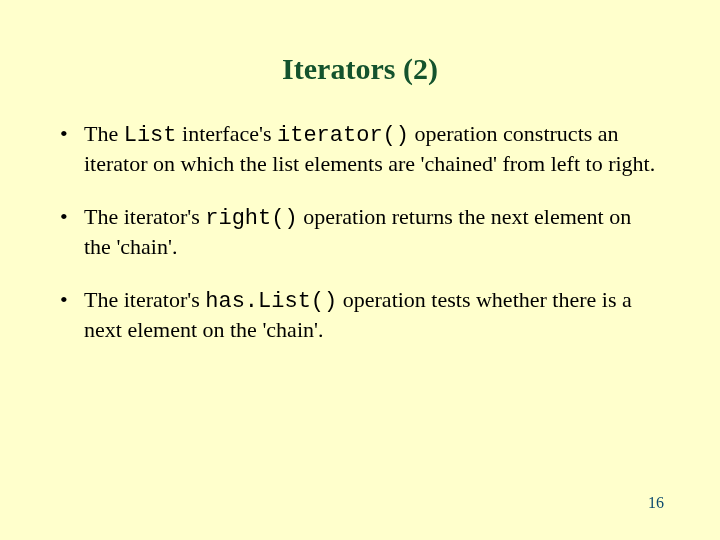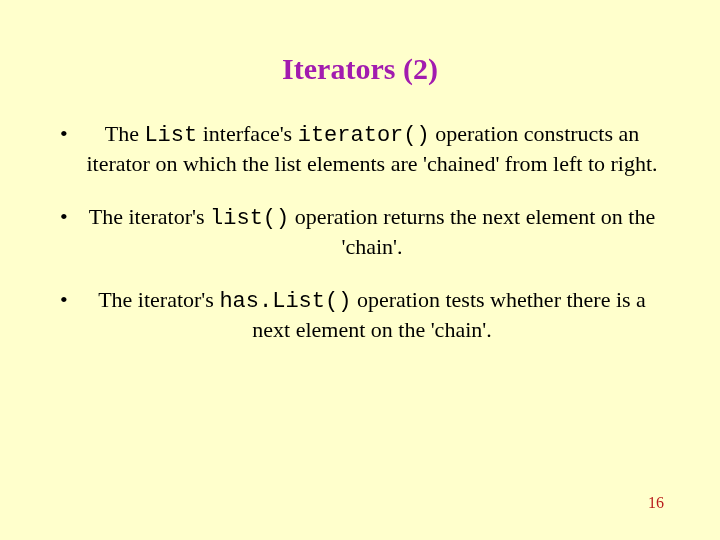--- a/index.html
+++ b/index.html
@@ -19,52 +19,51 @@
     box-sizing: border-box;
   }
   .title {
     position: absolute;
     top: 52px;
     left: 0;
     width: 100%;
     text-align: center;
     font-size: 30px;
     font-weight: bold;
-    color: #a21caf;
+    color: #14532d;
   }
   .body {
     position: absolute;
     top: 120px;
     left: 60px;
     right: 60px;
     font-size: 22px;
     line-height: 1.25;
   }
   .bullet {
     display: flex;
     margin-bottom: 26px;
   }
   .dot {
     width: 24px;
     flex: 0 0 24px;
     text-align: left;
   }
   .bt {
     flex: 1;
-    text-align: center;
   }
   .code {
     font-family: "Courier New", Courier, monospace;
   }
   .pagenum {
     position: absolute;
     right: 56px;
     bottom: 28px;
     font-size: 16px;
-    color: #b91c1c;
+    color: #0c4a6e;
   }
 </style>
 </head>
 <body>
 
 <div class="slide">
 
   <div class="title">Iterators (2)</div>
 
   <div class="body">
@@ -72,21 +71,21 @@
     <div class="bullet">
       <div class="dot">•</div>
       <div class="bt">
         <span>The </span><span class="code">List</span><span> interface's </span><span class="code">iterator()</span><span> operation constructs an iterator on which the list elements are 'chained' from left to right.</span>
       </div>
     </div>
 
     <div class="bullet">
       <div class="dot">•</div>
       <div class="bt">
-        <span>The iterator's </span><span class="code">list()</span><span> operation returns the next element on the 'chain'.</span>
+        <span>The iterator's </span><span class="code">right()</span><span> operation returns the next element on the 'chain'.</span>
       </div>
     </div>
 
     <div class="bullet">
       <div class="dot">•</div>
       <div class="bt">
         <span>The iterator's </span><span class="code">has.List()</span><span> operation tests whether there is a next element on the 'chain'.</span>
       </div>
     </div>
 

